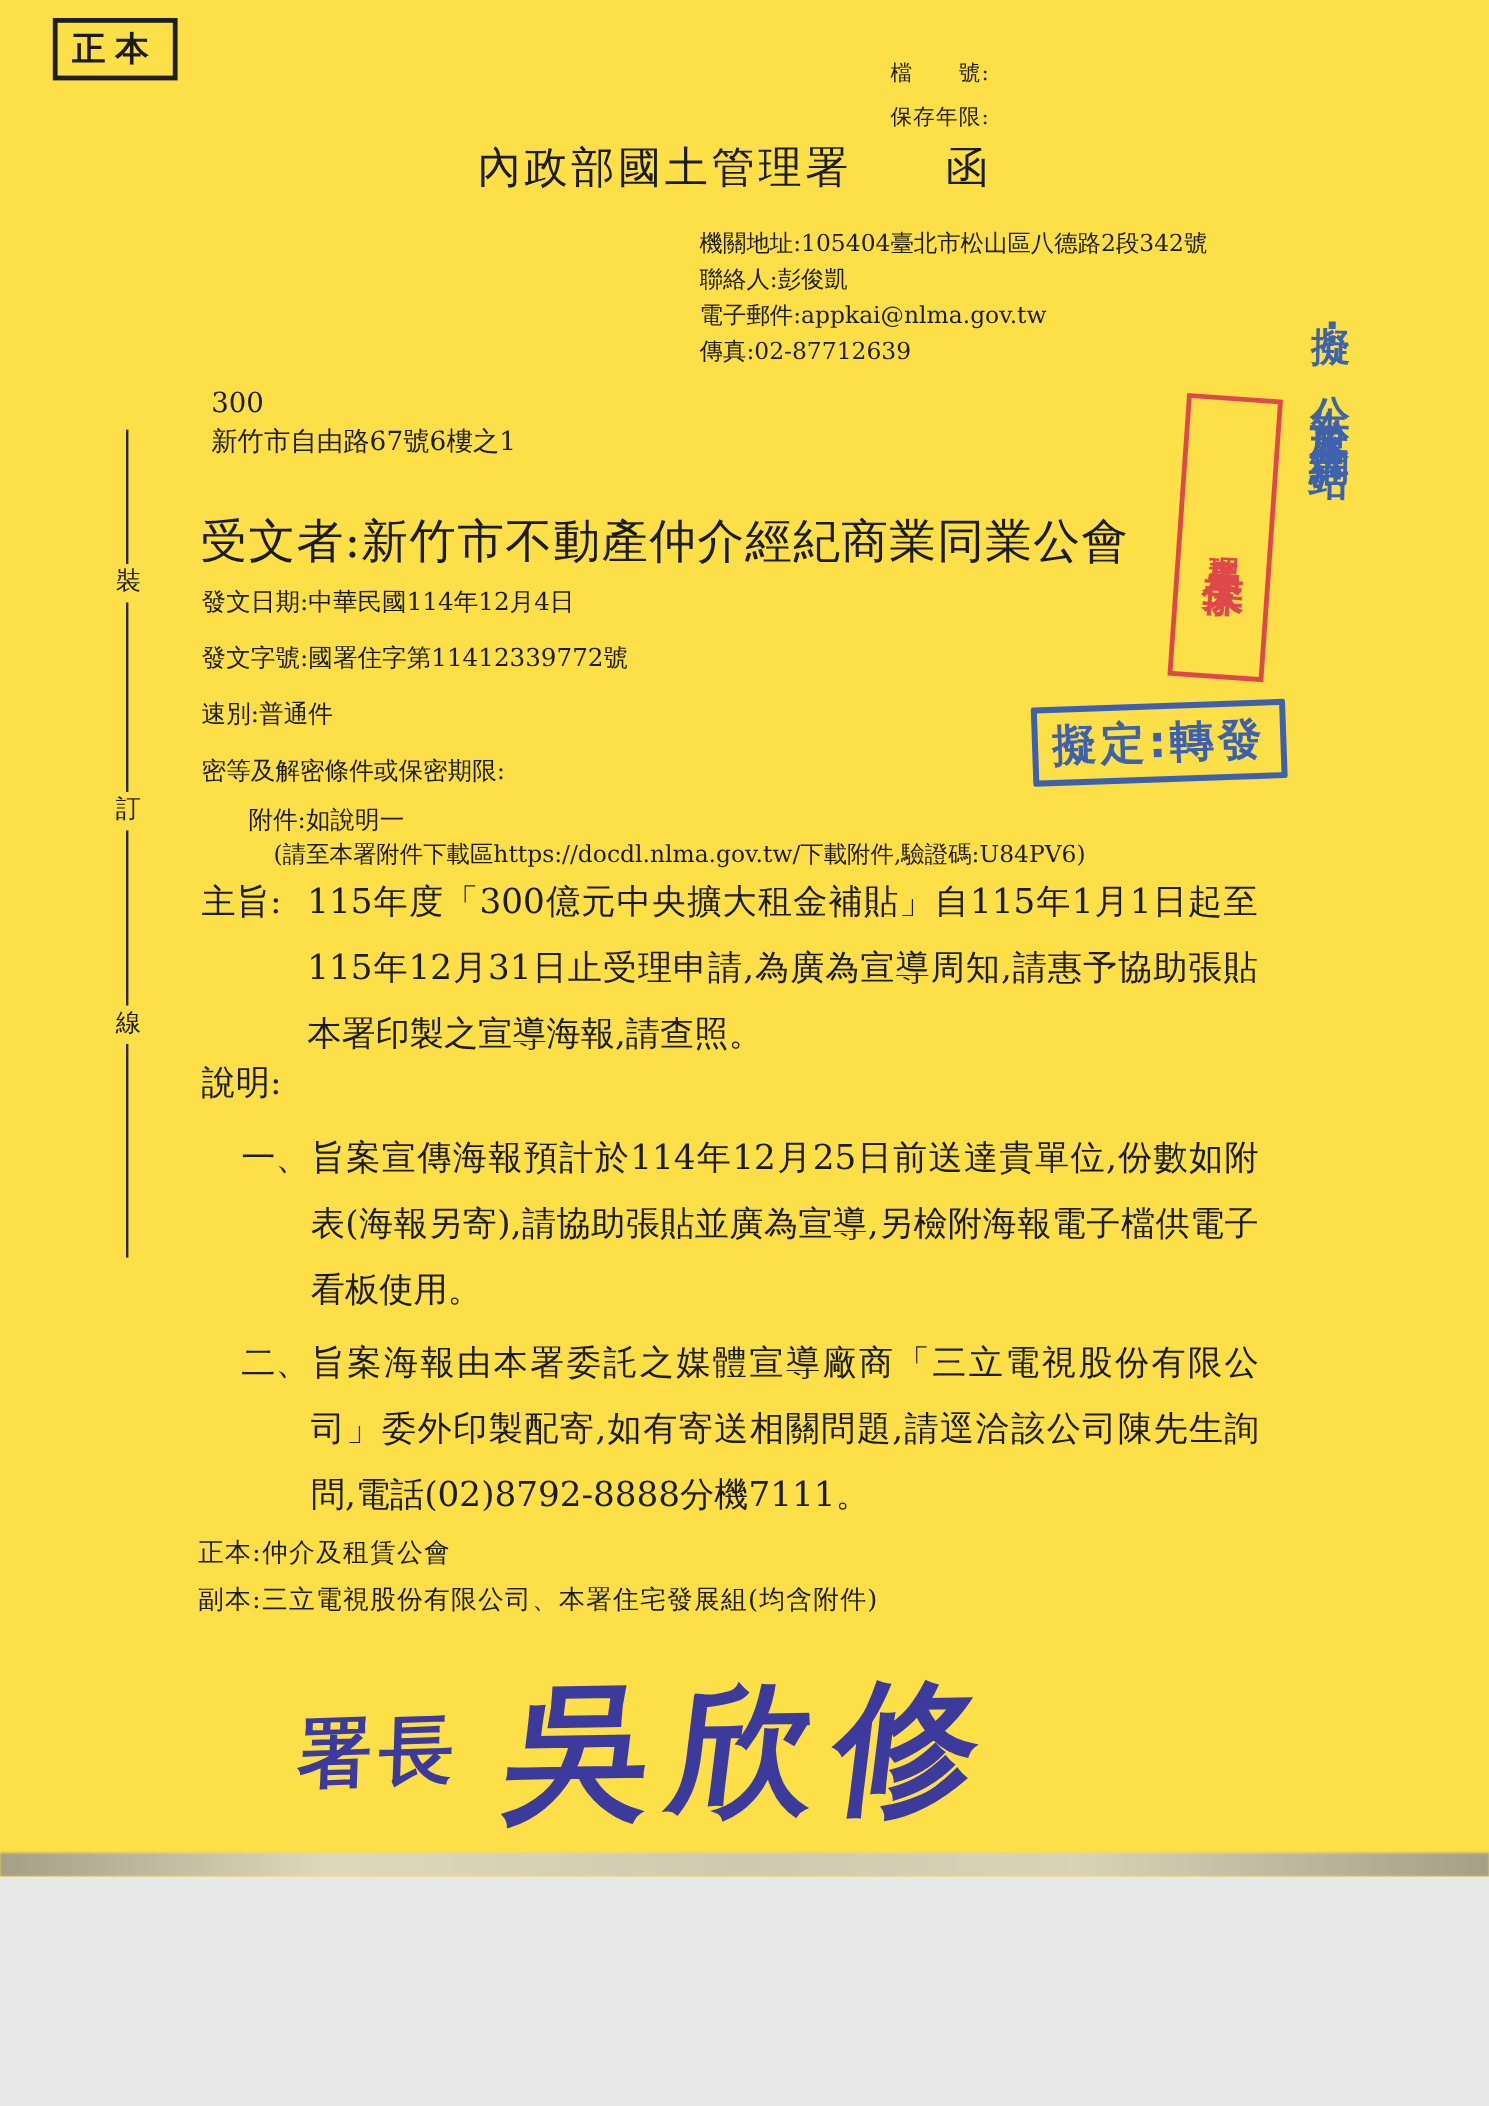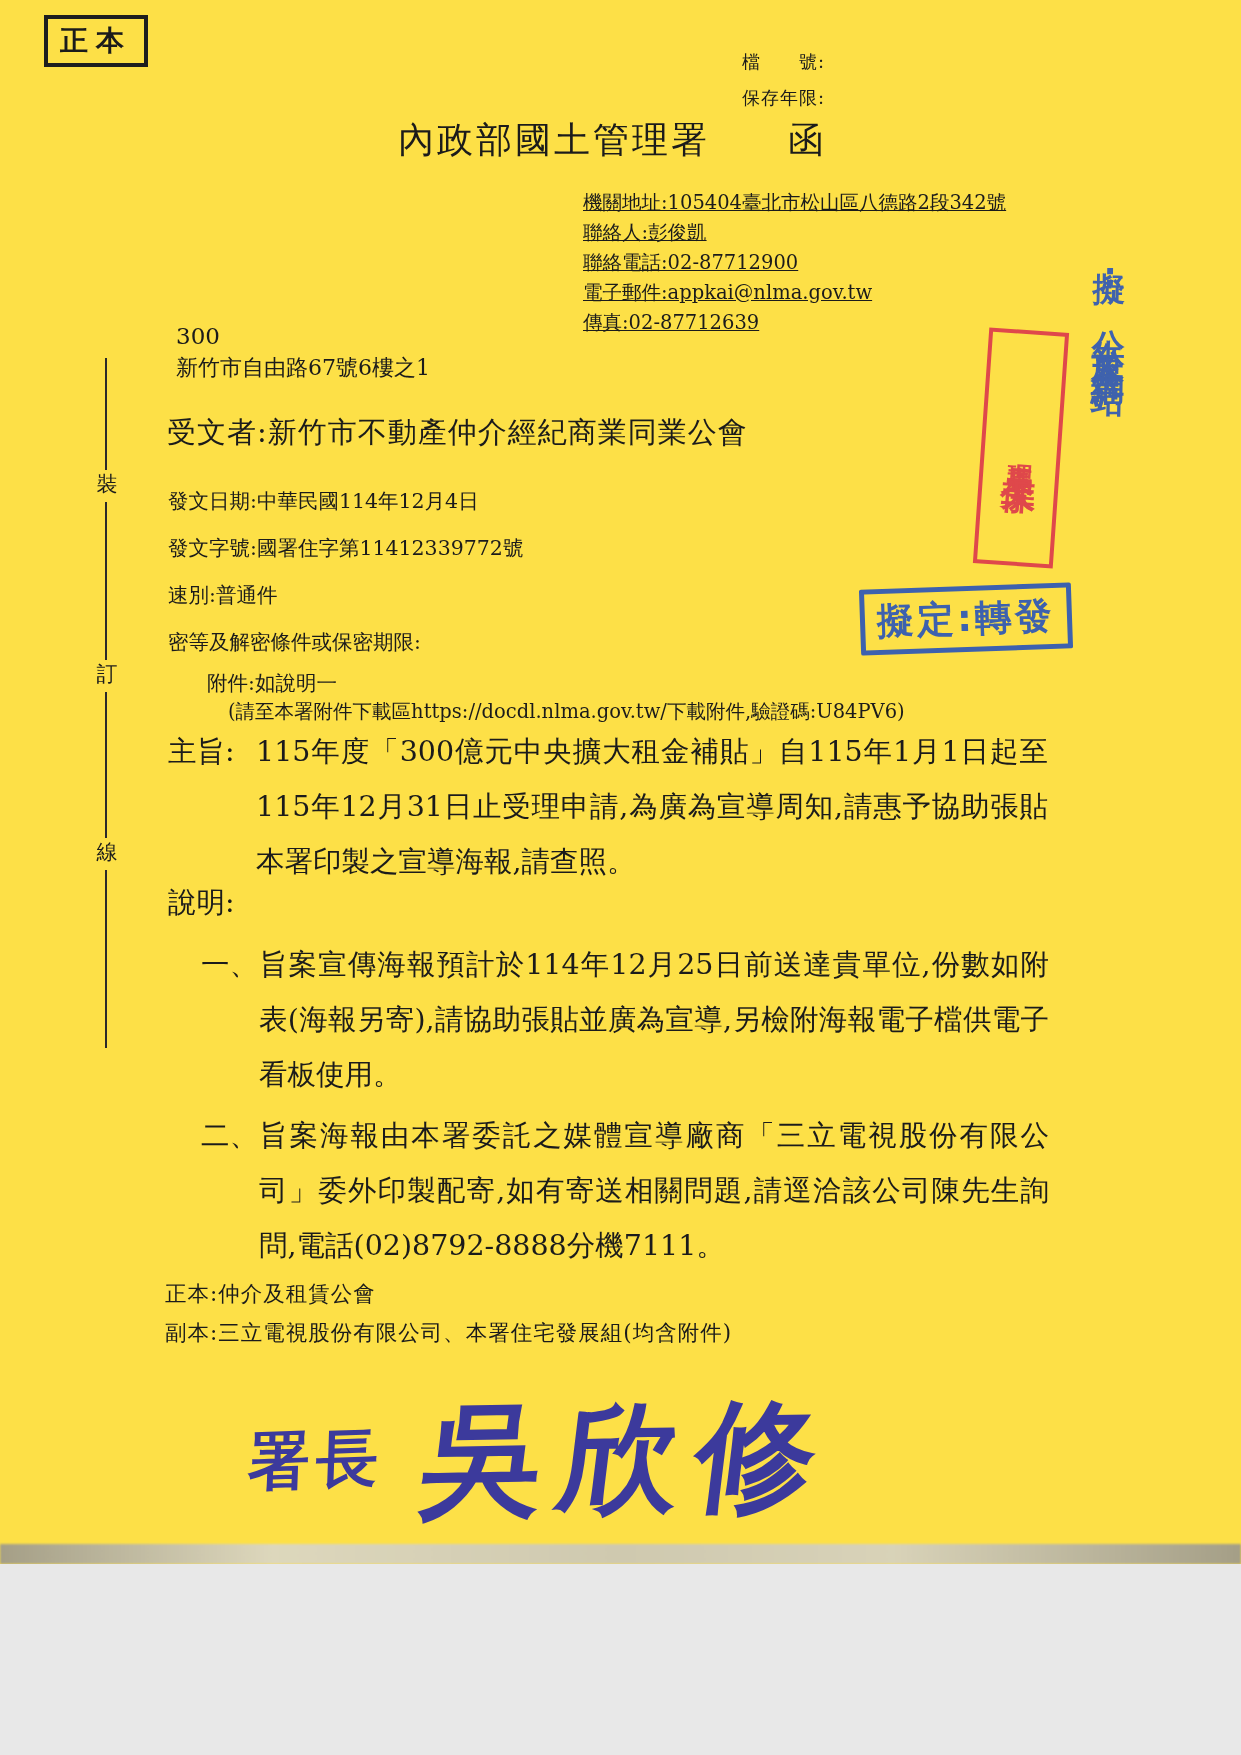--- a/index.html
+++ b/index.html
@@ -14,21 +14,21 @@
   .copy-box {
     left:44px; top:15px; border:4px solid #1e1e1e; padding:3px 12px;
     font-size:28px; font-weight:600; letter-spacing:8px;
   }
   
   .fileno { left:742px; top:44px; font-size:18px; line-height:36px; letter-spacing:1px; }
 
   .doc-title { left:398px; top:116px; font-size:36px; font-weight:500; letter-spacing:3px; }
 
   .sender { left:583px; top:188px; font-size:19.5px; line-height:30px; }
-  .sender div { white-space:nowrap;text-decoration:underline; }
+  .sender div { white-space:nowrap; }
 
   
   .v-note {
     left:1086px; top:246px; writing-mode:vertical-rl; text-orientation:upright;
     font-size:33px; font-weight:bold; letter-spacing:9px;
     color:var(--ink-blue,#2f58b6); transform:rotate(1deg);
     font-family:"DejaVu Sans", sans-serif; opacity:.92;
   }
 
   
@@ -37,21 +37,21 @@
     border:4px solid var(--stamp-red,#dd3c4c); color:var(--stamp-red,#dd3c4c);
     transform:rotate(4deg); display:flex; align-items:center; justify-content:center;
     font-family:"DejaVu Sans", sans-serif; opacity:.92;
   }
   .red-stamp .inner { writing-mode:vertical-rl; text-orientation:upright; line-height:1; }
   .red-stamp .t { font-size:25px; font-weight:bold; letter-spacing:2px; }
   .red-stamp .n { font-size:35px; font-weight:bold; letter-spacing:1px; }
 
   .postal { left:176px; top:323px; font-size:23px; }
   .street { left:176px; top:353px; font-size:22px; }
-  .recipient { left:167px; top:413px; font-size:29px; letter-spacing:1px; }
+  .recipient { left:167px; top:424px; font-size:39px; letter-spacing:1px; }
 
   .meta { font-size:20.5px; left:168px; }
   .m1 { top:487px; } .m2 { top:534px; } .m3 { top:581px;text-align:center; }
   .m4 { top:628px; } .m5 { top:669px;margin-left:39px; }
   .m-note { left:228px; top:698px; font-size:19.5px; }
 
   
   .blue-stamp {
     left:860px; top:586px; border:5px solid var(--ink-blue,#2f58b6);
     color:var(--ink-blue,#2f58b6); font-size:37px; font-weight:bold;
@@ -111,21 +111,20 @@
   <div class="abs fileno">
     <div>檔　　號:</div>
     <div>保存年限:</div>
   </div>
 
   <div class="abs doc-title">內政部國土管理署　　函</div>
 
   <div class="abs sender">
     <div>機關地址:105404臺北市松山區八德路2段342號</div>
     <div>聯絡人:彭俊凱</div>
-    <div>聯絡電話:02-87712900</div>
     <div>電子郵件:appkai@nlma.gov.tw</div>
     <div>傳真:02-87712639</div>
   </div>
 
   <div class="abs v-note">擬:公告於本會網站</div>
 
   <div class="abs red-stamp">
     <div class="inner">
       <span class="t">理事長</span><span class="n">李天保</span>
     </div>

